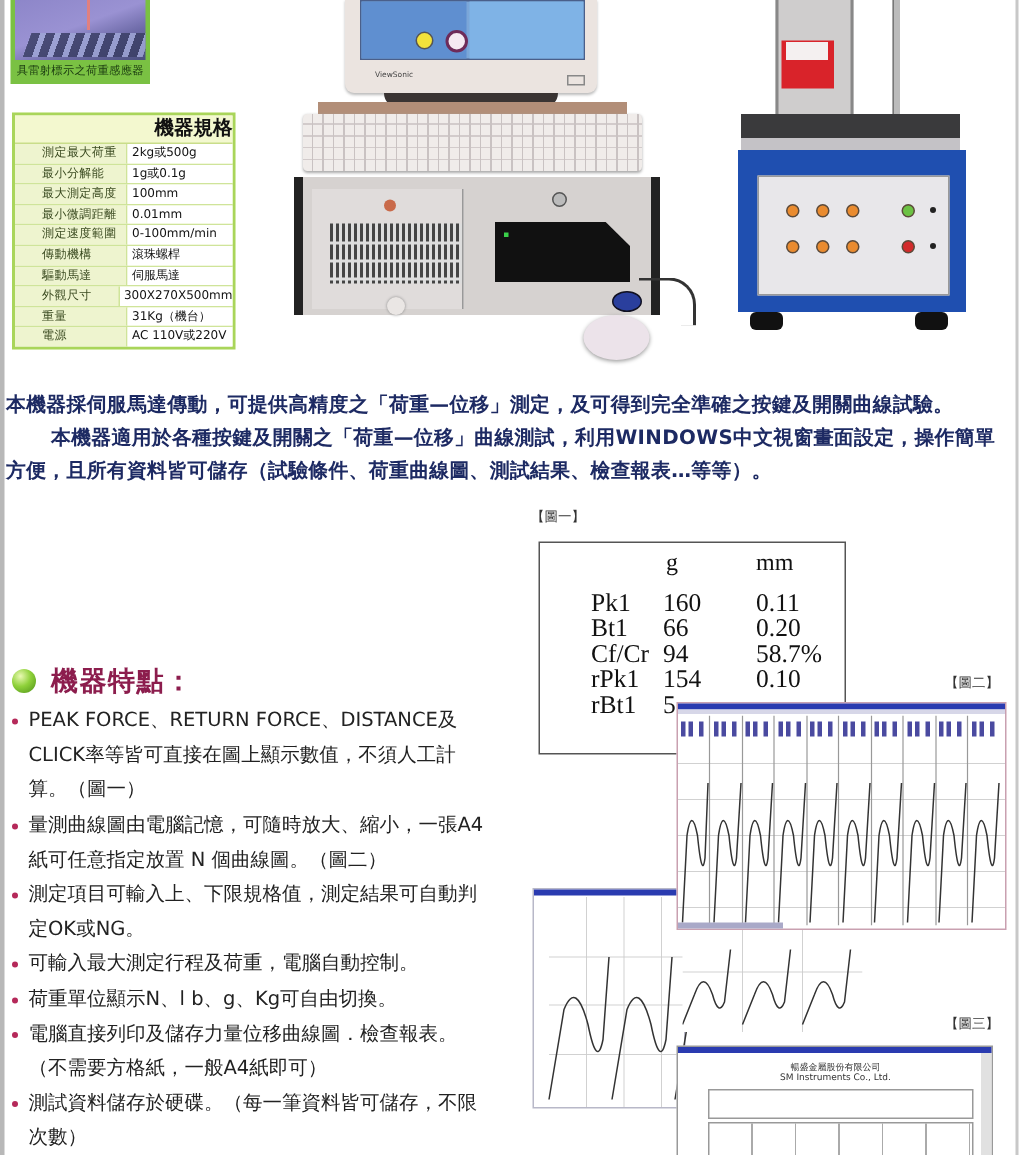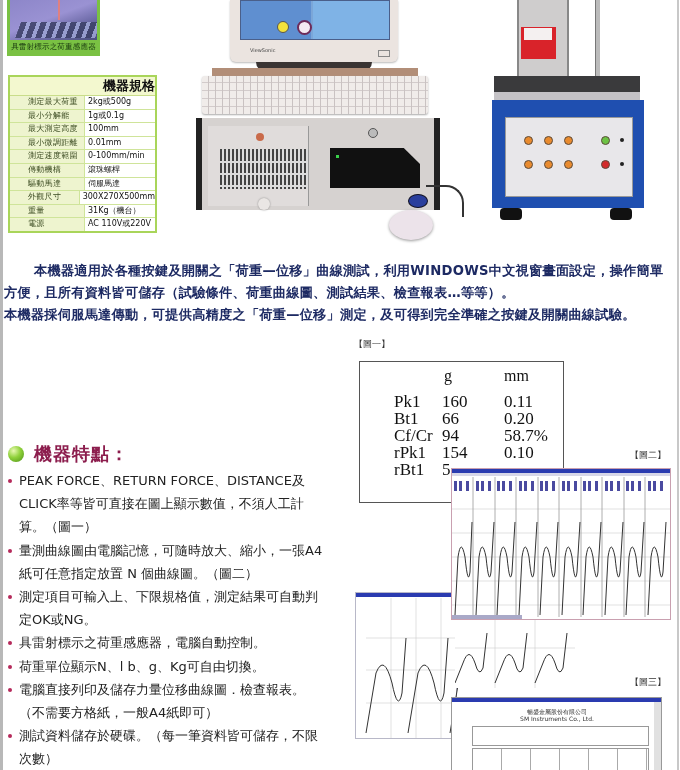--- a/index.html
+++ b/index.html
@@ -212,22 +212,22 @@
     <div class="t-btn g" style="left:95px;top:18px"></div>
     <div class="t-btn r" style="left:95px;top:42px"></div>
     <div class="t-dot" style="left:114px;top:20px"></div>
     <div class="t-dot" style="left:114px;top:44px"></div>
   </div>
   <div class="t-foot" style="left:18px"></div>
   <div class="t-foot" style="left:128px"></div>
 </div>
 
 <div class="intro">
+  <p style="text-indent:0">本機器採伺服馬達傳動，可提供高精度之「荷重—位移」測定，及可得到完全準確之按鍵及開關曲線試驗。</p>
   <p>本機器適用於各種按鍵及開關之「荷重—位移」曲線測試，利用WINDOWS中文視窗畫面設定，操作簡單方便，且所有資料皆可儲存（試驗條件、荷重曲線圖、測試結果、檢查報表…等等）。</p>
-  <p style="text-indent:0">本機器採伺服馬達傳動，可提供高精度之「荷重—位移」測定，及可得到完全準確之按鍵及開關曲線試驗。</p>
 </div>
 
 <div class="fig-label" style="left:354px;top:338px">【圖一】</div>
 <div class="fig-label" style="left:630px;top:449px">【圖二】</div>
 <div class="fig-label" style="left:630px;top:676px">【圖三】</div>
 
 <div class="fig1">
   <span class="fig1-head" style="left:84px">g</span>
   <span class="fig1-head" style="left:144px">mm</span>
   <div class="fig1-row" style="top:32px">
@@ -361,18 +361,18 @@
 </div>
 
 <div class="feat-title">
   <div class="feat-ball"></div>
   <div class="feat-title-text">機器特點：</div>
 </div>
 <ul class="features">
   <li>PEAK FORCE、RETURN FORCE、DISTANCE及CLICK率等皆可直接在圖上顯示數值，不須人工計算。（圖一）</li>
   <li>量測曲線圖由電腦記憶，可隨時放大、縮小，一張A4紙可任意指定放置 N 個曲線圖。（圖二）</li>
   <li>測定項目可輸入上、下限規格值，測定結果可自動判定OK或NG。</li>
-  <li>具雷射標示之荷重感應器，電腦自動控制。</li>
+  <li>可輸入最大測定行程及荷重，電腦自動控制。</li>
   <li>荷重單位顯示N、l b、g、Kg可自由切換。</li>
   <li>電腦直接列印及儲存力量位移曲線圖．檢查報表。（不需要方格紙，一般A4紙即可）</li>
   <li>測試資料儲存於硬碟。（每一筆資料皆可儲存，不限次數）</li>
 
 </ul>
 
 </body></html>

